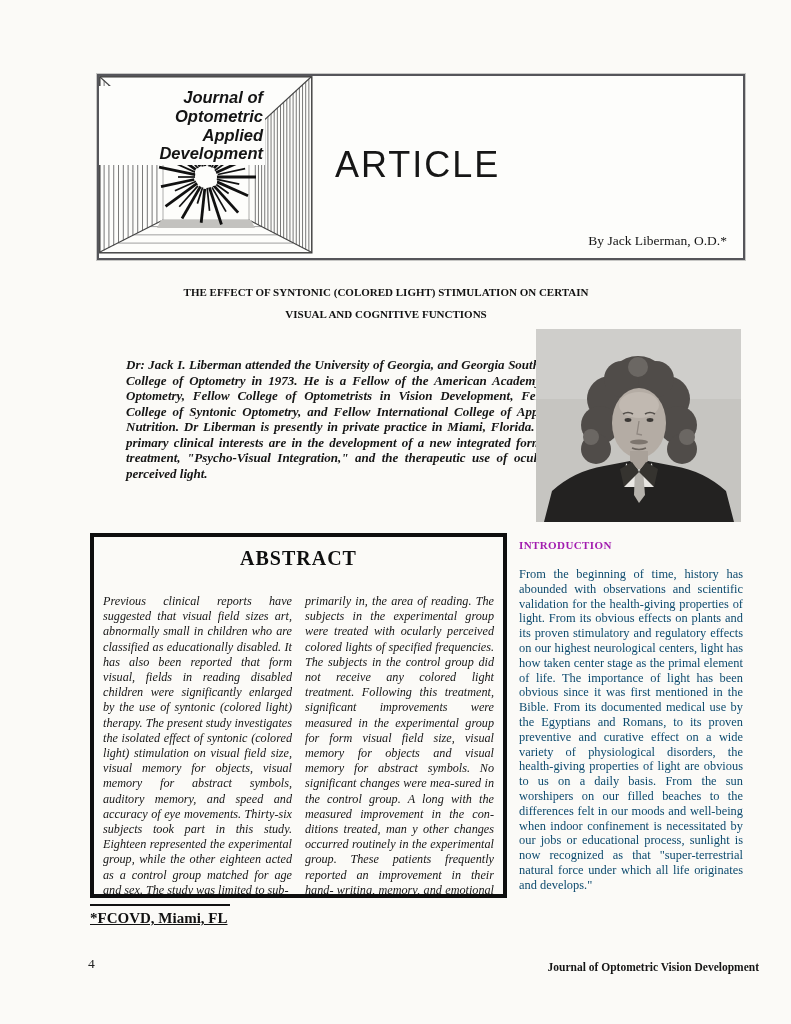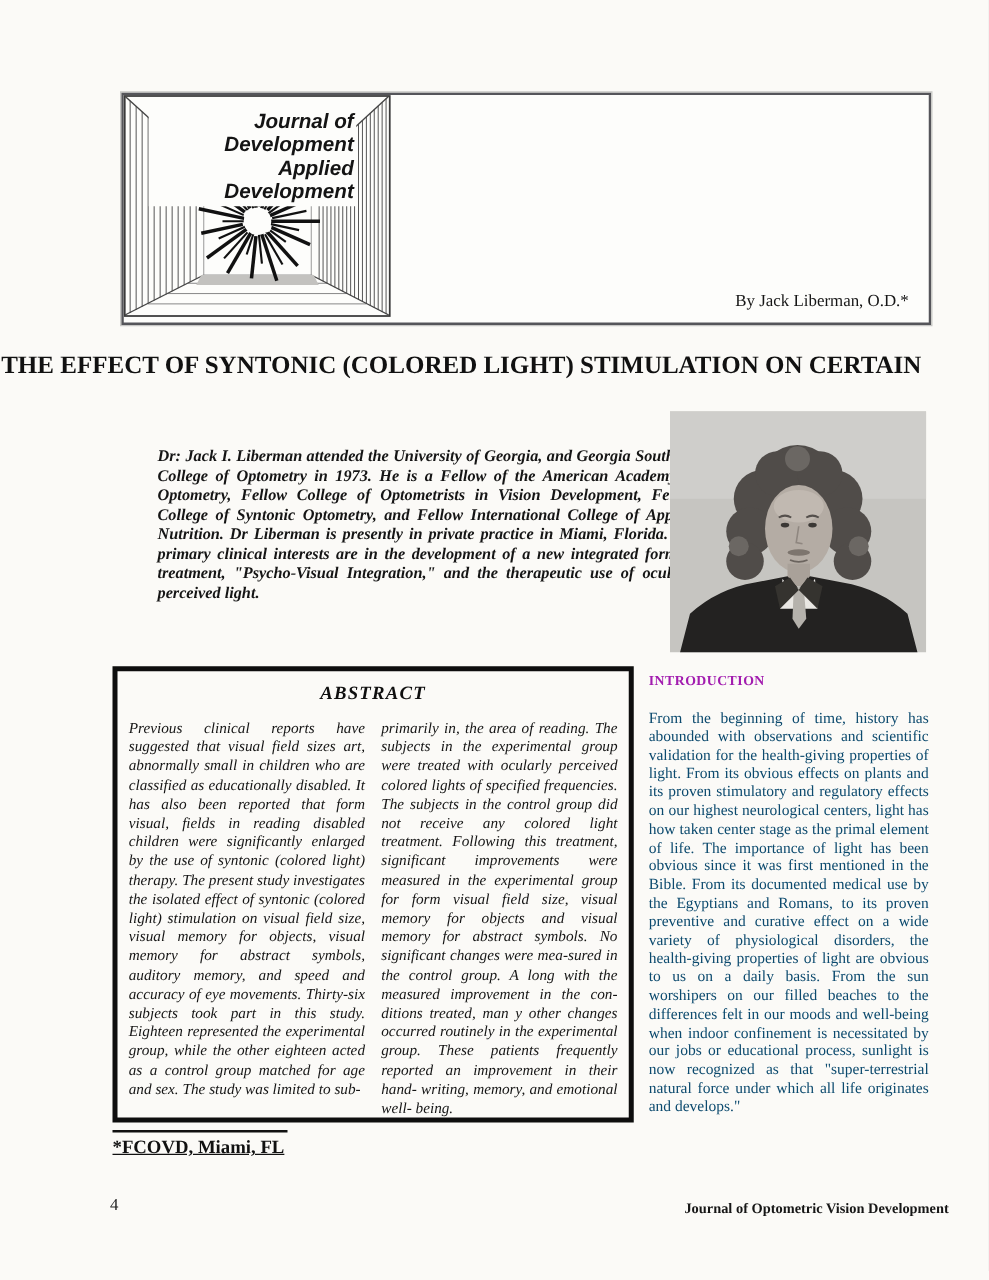--- a/index.html
+++ b/index.html
@@ -10,50 +10,50 @@
   }
   
   .header-box{
     position:absolute; left:97px; top:74px; width:644px; height:182px;
     background:#fdfdfb; border:2px solid #55555a; outline:1px solid #c7c7c5;
   }
   .logo-art{ position:absolute; left:0; top:0; width:220px; height:178px; display:block;}
   .logo-title{
     position:absolute; left:0; top:10px; width:160px; text-align:right;
     font-family:"Liberation Sans", sans-serif; font-weight:bold; font-style:italic;
-    font-size:16.5px; line-height:1.14; color:#141414; background:#fdfdfb; padding:2px 2px 2px 4px;margin-left:20px;
+    font-size:16.5px; line-height:1.14; color:#141414; background:#fdfdfb; padding:2px 2px 2px 4px;
   }
   .article-label{
     position:absolute; left:236px; top:68px;
     font-family:"Liberation Sans", sans-serif; font-size:36px; letter-spacing:2px; color:#161616;
   }
   .byline{
     position:absolute; right:16px; bottom:9px;
     font-weight:normal; font-size:13.5px; color:#161616;margin-left:38px;
   }
   
   .article-title{
     position:absolute; left:0; top:281px; width:738px; text-align:center;
-    font-weight:bold; font-size:20px; line-height:22px; color:#111;
+    font-weight:bold; font-size:11px; line-height:22px; color:#111;padding-left:17px;
   }
   
   .bio{
     position:absolute; left:90px; top:357px; width:432px;
     font-weight:bold; font-style:italic; font-size:13px; line-height:15.5px;
     text-align:justify; color:#151515;margin-left:36px;
   }
   .portrait{ position:absolute; left:536px; top:329px; width:205px; height:193px; display:block;}
   
   .abstract-box{
     position:absolute; left:90px; top:533px; width:409px; height:357px;
     border:4px solid #0e0e0e; background:#fbfaf7; overflow:hidden; padding:0;
   }
   .abstract-heading{
-    text-align:center; font-weight:bold; font-size:15px; letter-spacing:1px;
-    margin:10px 0 11px 0; color:#0f0f0f;font-style:italic;
+    text-align:center; font-weight:bold; font-size:20px; letter-spacing:1px;
+    margin:10px 0 24px 0; color:#0f0f0f;
   }
   .abstract-cols{ display:flex; gap:13px; padding:0 9px; }
   .abstract-col{
     flex:1; font-weight:normal; font-style:italic; font-size:12.2px; line-height:15.2px;
     text-align:justify; color:#151515;
   }
   
   .intro{ position:absolute; left:519px; top:539px; width:224px; }
   .intro-heading{ font-weight:bold; font-size:11px; letter-spacing:0.4px; color:#a21caf; margin:0 0 16px 0;}
   .intro-body{ font-size:12.4px; line-height:14.8px; text-align:justify; color:#0c4a6e;}
@@ -143,28 +143,30 @@
           <line x1="113.47213595499957" y1="96.29771798166021" x2="129.65247584249852" y2="84.54201293581075" stroke="#111" stroke-width="1.7"></line>
           <line x1="116.13545457642601" y1="96.932633569242" x2="150.85018196684484" y2="81.47664113236159" stroke="#111" stroke-width="2.8"></line>
           <line x1="118.73777120880567" y1="98.50505971018688" x2="146.12590402935223" y2="92.6835323672896" stroke="#111" stroke-width="1.7"></line>
         </g>
       <circle cx="107" cy="101" r="11" fill="#fdfdfb"></circle>
       <circle cx="100" cy="96" r="4" fill="#fdfdfb"></circle>
       <circle cx="114" cy="106" r="4" fill="#fdfdfb"></circle>
     </svg>
     <div class="logo-title">
       <div>Journal of</div>
-      <div>Development</div>
+      <div>Optometric</div>
       <div>Applied Development</div>
     </div>
+    <div class="article-label">ARTICLE</div>
     <div class="byline">By Jack Liberman, O.D.*</div>
   </div>
 
   <div class="article-title">
     <div>THE EFFECT OF SYNTONIC (COLORED LIGHT) STIMULATION ON CERTAIN</div>
+    <div>VISUAL AND COGNITIVE FUNCTIONS</div>
   </div>
 
   <div class="bio">Dr: Jack I. Liberman attended the University of Georgia, and Georgia Southern College of Optometry in 1973. He is a Fellow of the American Academy of Optometry, Fellow College of Optometrists in Vision Development, Fellow College of Syntonic Optometry, and Fellow International College of Applied Nutrition. Dr Liberman is presently in private practice in Miami, Florida. His primary clinical interests are in the development of a new integrated form of treatment, "Psycho-Visual Integration," and the therapeutic use of ocularly perceived light.</div>
 
   <svg class="portrait" viewBox="0 0 205 193">
     <rect x="0" y="0" width="205" height="193" fill="#c6c5c1"></rect>
     <rect x="0" y="0" width="205" height="70" fill="#cfcecb"></rect>
 
     <g fill="#504c49">
       <circle cx="102" cy="58" r="31"></circle>

